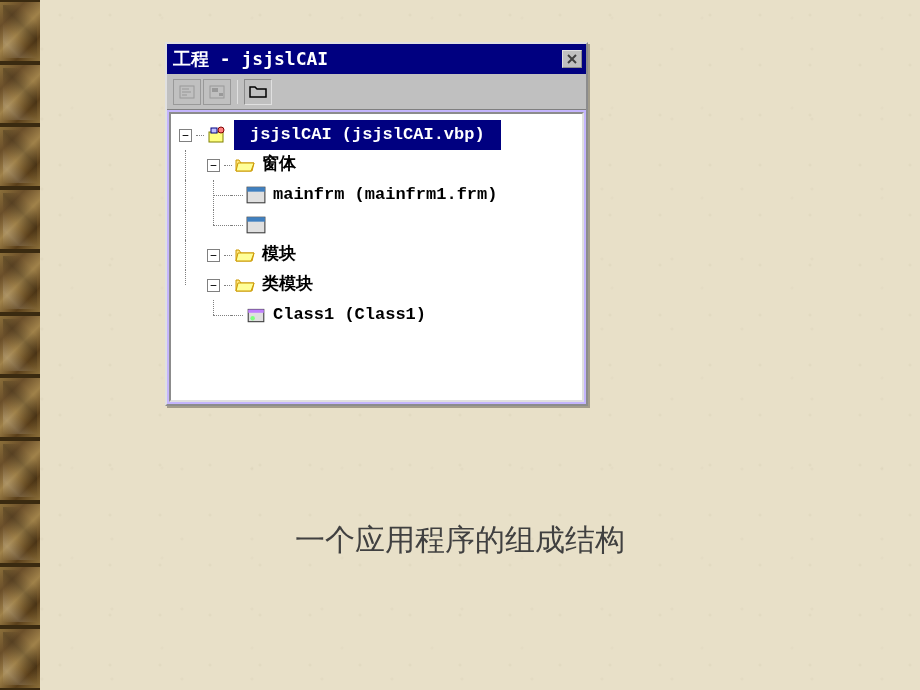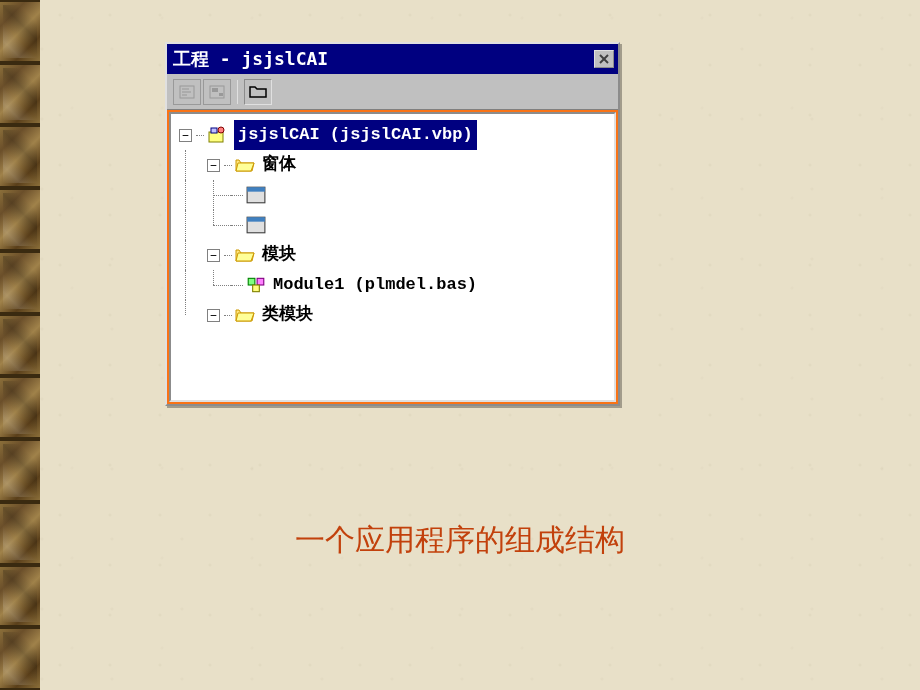--- a/index.html
+++ b/index.html
@@ -56,22 +56,22 @@
       background: linear-gradient(45deg, 
         transparent 0%, rgba(255,255,255,0.15) 20%, transparent 40%,
         rgba(0,0,0,0.2) 60%, transparent 80%);
     }
     
     
     .window {
       position: absolute;
       left: 165px;
       top: 42px;
-      width: 455px;
-      background: #f97316;
+      width: 423px;
+      background: #c4b5fd;
       border: 2px outset #e0e0e0;
       box-shadow: 2px 2px 0 rgba(0,0,0,0.3);
     }
     
     .titlebar {
       background: #000080;
       color: white;
       height: 30px;
       display: flex;
       align-items: center;
@@ -179,21 +179,21 @@
     }
     
     .tree-label {
       color: black;
       font-weight: bold;
     }
     
     .tree-label.selected {
       background: #000080;
       color: white;
-      padding: 1px 4px;
+      padding: 1px 16px;
     }
     
     .dotted-h {
       display: inline-block;
       height: 1px;
       border-top: 1px dotted #808080;
       vertical-align: middle;
     }
     
     .indent-block {
@@ -217,21 +217,21 @@
     }
     
     .caption {
       position: absolute;
       left: 0;
       right: 0;
       top: 520px;
       text-align: center;
       font-size: 30px;
       font-family: "SimSun", serif;
-      color: #c2410c;
+      color: #404040;
     }
     
     
     .folder-icon svg, .project-icon svg, .form-icon svg, .module-icon svg, .class-icon svg {
       width: 20px;
       height: 18px;
     }
   </style>
 </head>
 <body>
@@ -324,20 +324,21 @@
           <span class="vline" style="left:10px"></span>
           <span class="hline" style="left:10px;width:18px"></span>
         </span>
       <span class="dotted-h" style="width:12px"></span>
       <span class="tree-icon form-icon">
         <svg viewBox="0 0 18 16">
             <rect x="1" y="1" width="16" height="14" fill="#e0e0e0" stroke="#404040"></rect>
             <rect x="1" y="1" width="16" height="4" fill="#4080c0"></rect>
           </svg>
       </span>
+      <span class="tree-label">mainfrm (mainfrm1.frm)</span>
     </div>
 
     <div class="tree-row">
       <span class="indent-block" style="width:28px">
           <span class="vline" style="left:10px"></span>
         </span>
       <span class="indent-block" style="width:28px">
           <span class="vline" style="left:10px;height:50%"></span>
           <span class="hline" style="left:10px;width:18px"></span>
         </span>
@@ -358,51 +359,49 @@
       <span class="dotted-h" style="width:8px"></span>
       <span class="tree-icon folder-icon">
         <svg viewBox="0 0 20 16">
             <path d="M1 3 L1 14 L17 14 L19 6 L6 6 L4 3 Z" fill="#ffe680" stroke="#cc9900"></path>
             <path d="M3 6 L19 6 L16 14 L1 14 Z" fill="#ffff99" stroke="#cc9900"></path>
           </svg>
       </span>
       <span class="tree-label">模块</span>
     </div>
 
-    <div class="tree-row">
-      <span class="indent-block" style="width:28px">
-          <span class="vline" style="left:10px"></span>
-        </span>
-      <span class="indent-block" style="width:28px">
-          <span class="vline" style="left:10px;height:50%"></span>
-          <span class="hline" style="left:10px;width:18px"></span>
-        </span>
-      <span class="dotted-h" style="width:12px"></span>
-      <span class="tree-icon module-icon">
-        <svg viewBox="0 0 18 16">
-            <rect x="2" y="2" width="6" height="6" fill="#80ff80" stroke="#008000"></rect>
-            <rect x="10" y="2" width="6" height="6" fill="#ff80ff" stroke="#800080"></rect>
-            <rect x="6" y="8" width="6" height="6" fill="#ffff80" stroke="#808000"></rect>
-          </svg>
-      </span>
-      <span class="tree-label">Module1 (plmdel.bas)</span>
-    </div>
 
     <div class="tree-row">
       <span class="indent-block" style="width:28px">
           <span class="vline" style="left:10px;height:50%"></span>
         </span>
       <span class="expander">−</span>
       <span class="dotted-h" style="width:8px"></span>
       <span class="tree-icon folder-icon">
         <svg viewBox="0 0 20 16">
             <path d="M1 3 L1 14 L17 14 L19 6 L6 6 L4 3 Z" fill="#ffe680" stroke="#cc9900"></path>
             <path d="M3 6 L19 6 L16 14 L1 14 Z" fill="#ffff99" stroke="#cc9900"></path>
           </svg>
       </span>
       <span class="tree-label">类模块</span>
     </div>
 
+    <div class="tree-row">
+      <span class="indent-block" style="width:28px"></span>
+      <span class="indent-block" style="width:28px">
+          <span class="vline" style="left:10px;height:50%"></span>
+          <span class="hline" style="left:10px;width:18px"></span>
+        </span>
+      <span class="dotted-h" style="width:12px"></span>
+      <span class="tree-icon class-icon">
+        <svg viewBox="0 0 18 16">
+            <rect x="2" y="3" width="14" height="11" fill="#e0e0e0" stroke="#404040"></rect>
+            <rect x="2" y="3" width="14" height="3" fill="#c080ff"></rect>
+            <circle cx="6" cy="11" r="2" fill="#80ff80"></circle>
+          </svg>
+      </span>
+      <span class="tree-label">Class1 (Class1)</span>
+    </div>
 
   </div>
 </div>
 
 <div class="caption">一个应用程序的组成结构</div>
 
 </body></html>

